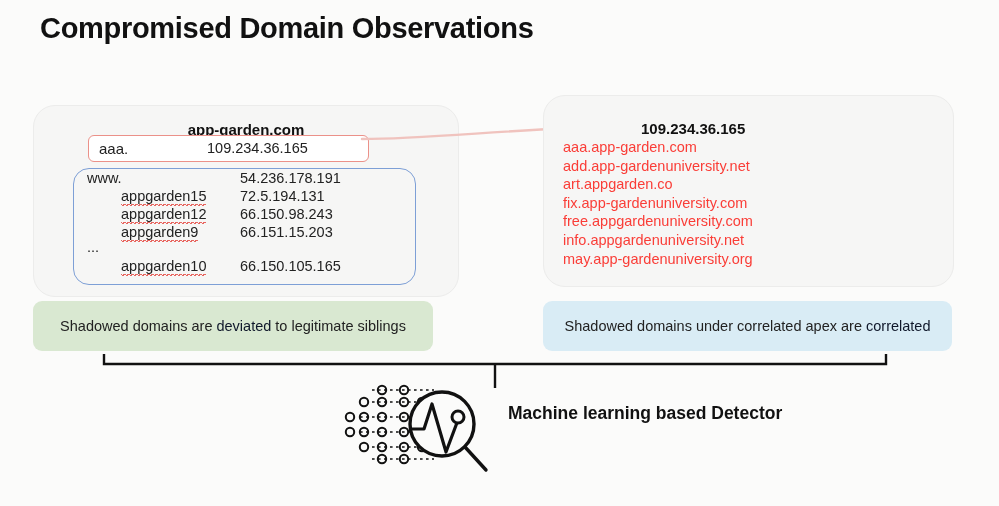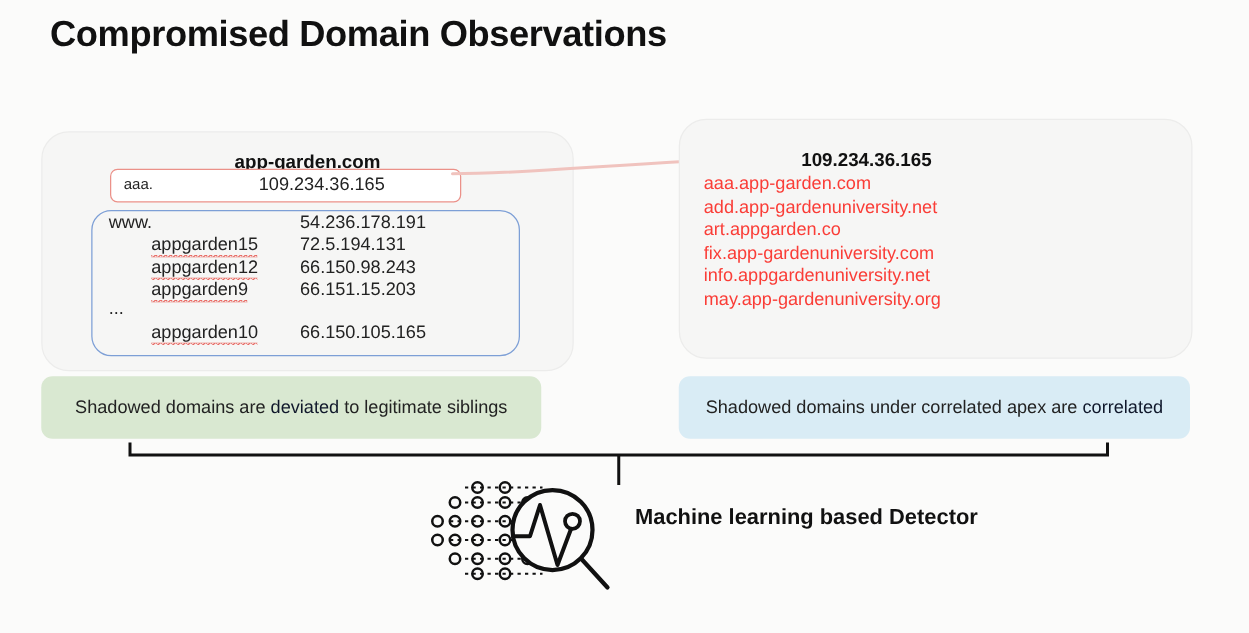--- a/index.html
+++ b/index.html
@@ -39,21 +39,21 @@
   }
 
   
   .red-row{
     position:absolute;left:54px;top:29px;width:281px;height:27px;
     background:#ffffff;
     border:1.6px solid #eb9189;
     border-radius:6px;
     box-sizing:border-box;
   }
-  .red-row .nm{position:absolute;left:10px;top:4px;font-size:12px;color:#222;}
+  .red-row .nm{position:absolute;left:10px;top:4px;font-size:15px;color:#222;}
   .red-row .ip{position:absolute;left:118px;top:4px;font-size:14.5px;color:#222;}
 
   
   .blue-box{
     position:absolute;left:39px;top:62px;width:343px;height:117px;
     border:1.7px solid #7d9fd6;
     border-radius:16px;
     box-sizing:border-box;
   }
   .rowlist{position:absolute;left:53px;top:64px;width:330px;}
@@ -154,20 +154,21 @@
     <path d="M258,9 L271,14 L258,19 Z" fill="#f0b2ab"></path>
   </svg>
 
   <div class="card" id="card-right">
     <div class="ip-head">109.234.36.165</div>
     <div class="dlist">
       <div class="dom">aaa.app-garden.com</div>
       <div class="dom">add.app-gardenuniversity.net</div>
       <div class="dom">art.appgarden.co</div>
       <div class="dom">fix.app-gardenuniversity.com</div>
+      <div class="dom">free.appgardenuniversity.com</div>
       <div class="dom">info.appgardenuniversity.net</div>
       <div class="dom">may.app-gardenuniversity.org</div>
     </div>
   </div>
 
   <div class="cap" id="cap-left">
     <div>
       <span>Shadowed domains are </span><span class="hi">deviated</span><span> to legitimate siblings</span>
     </div>
   </div>

